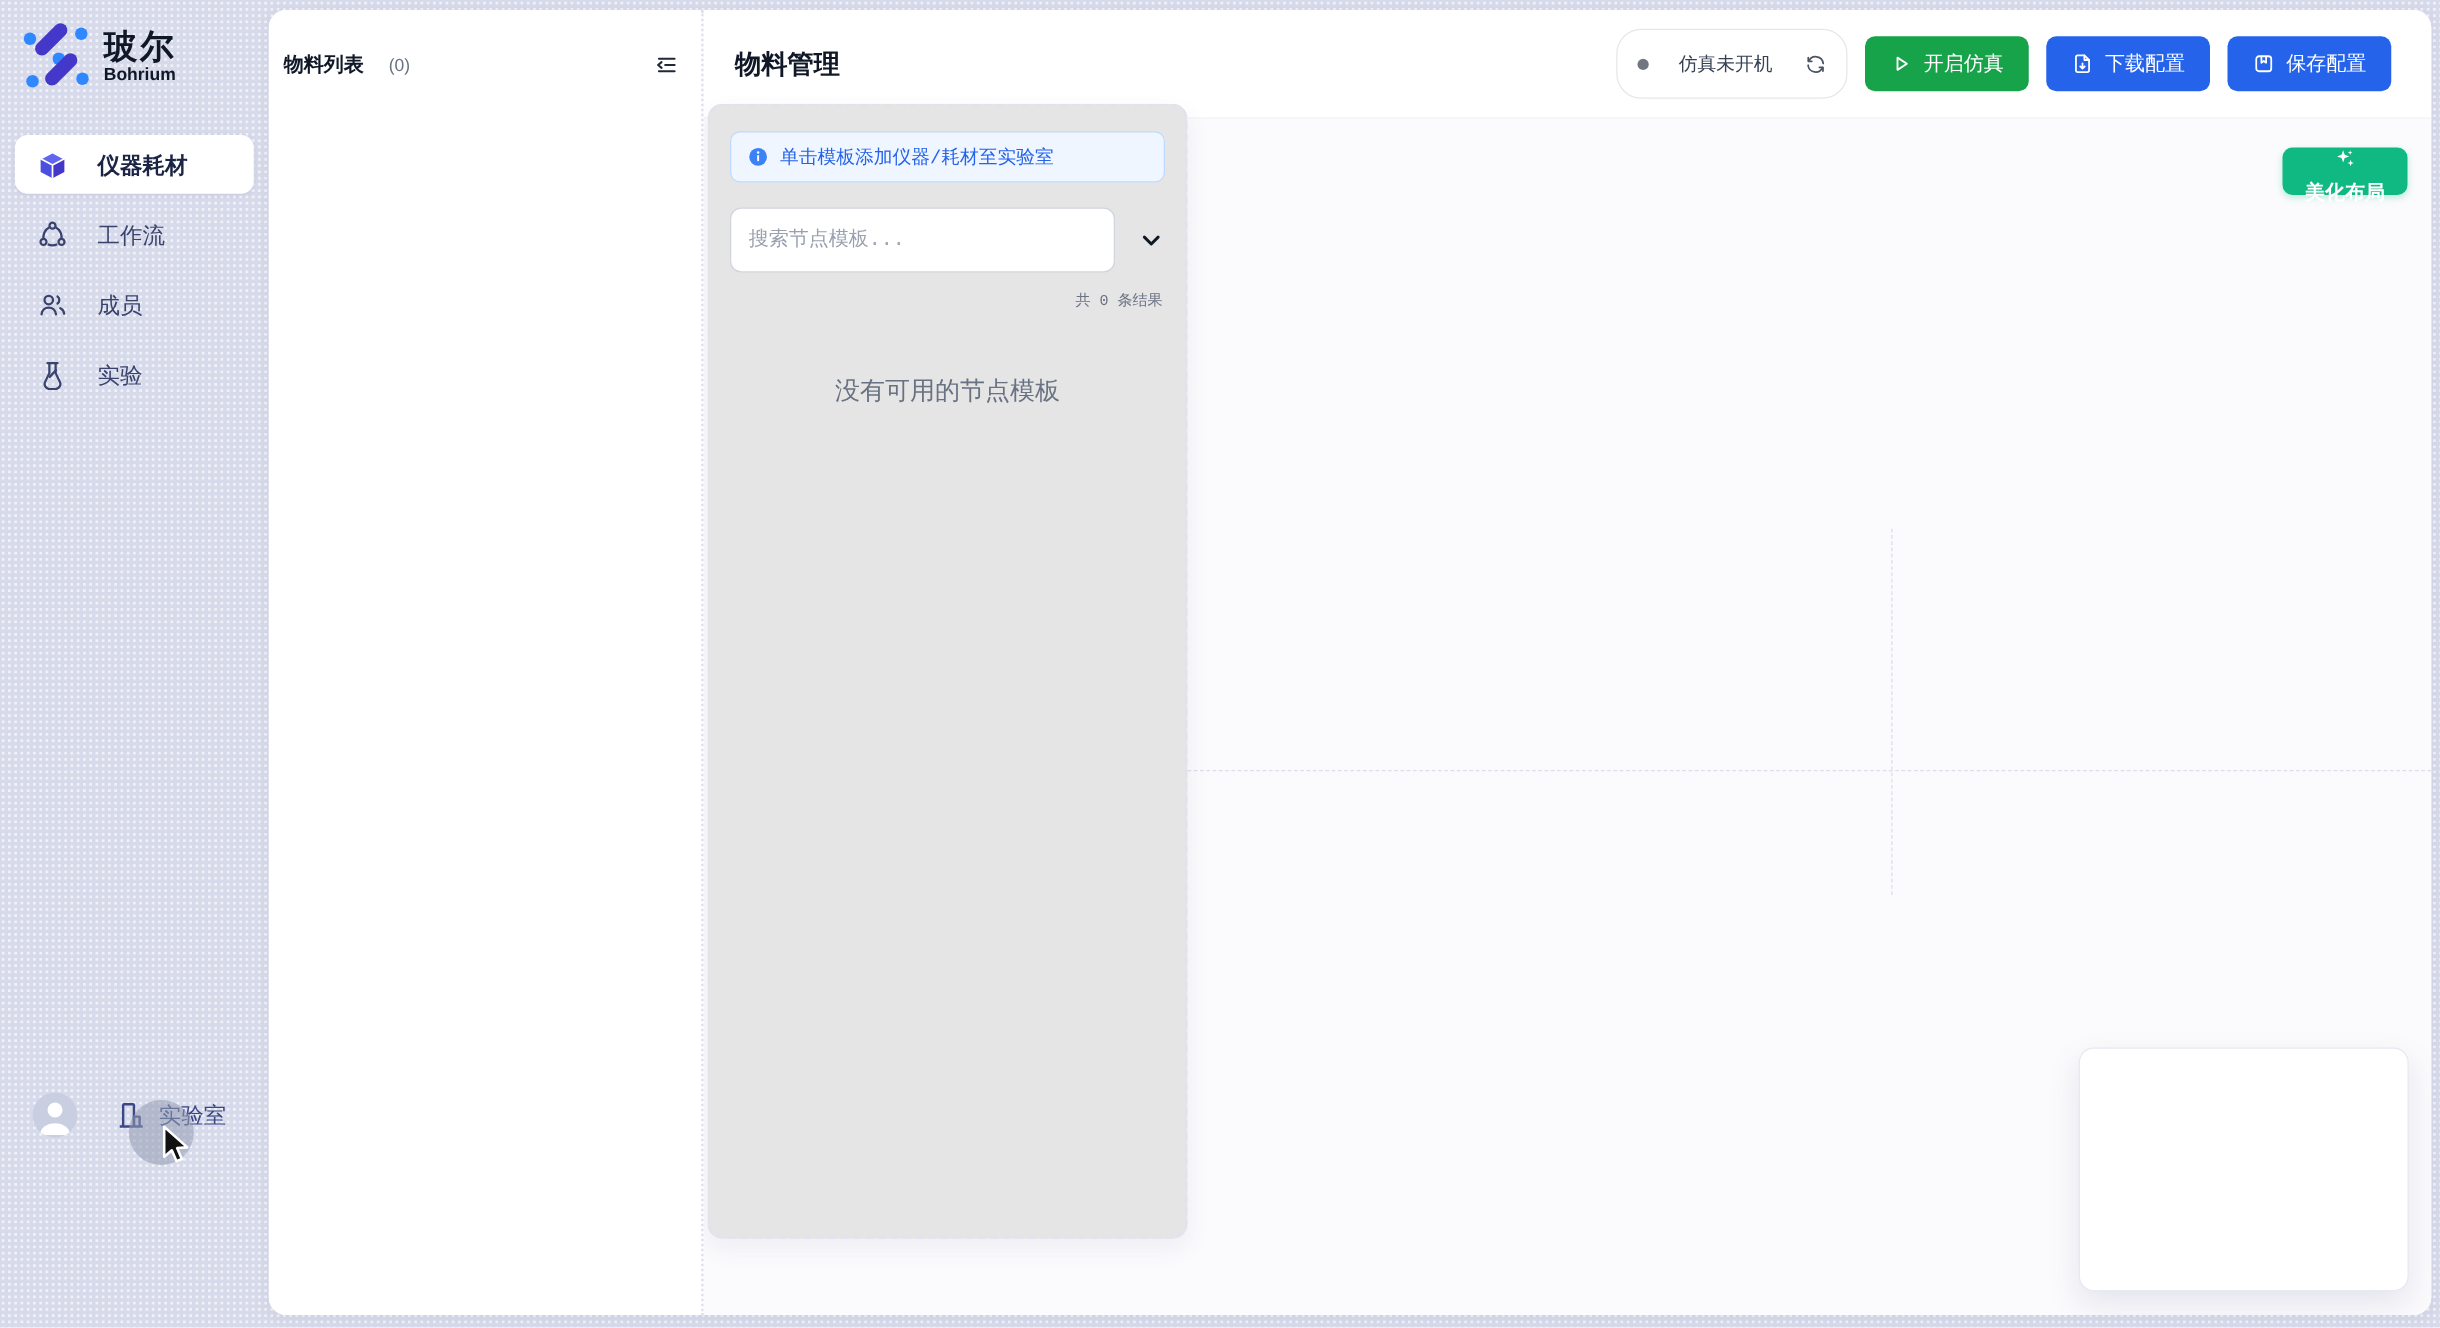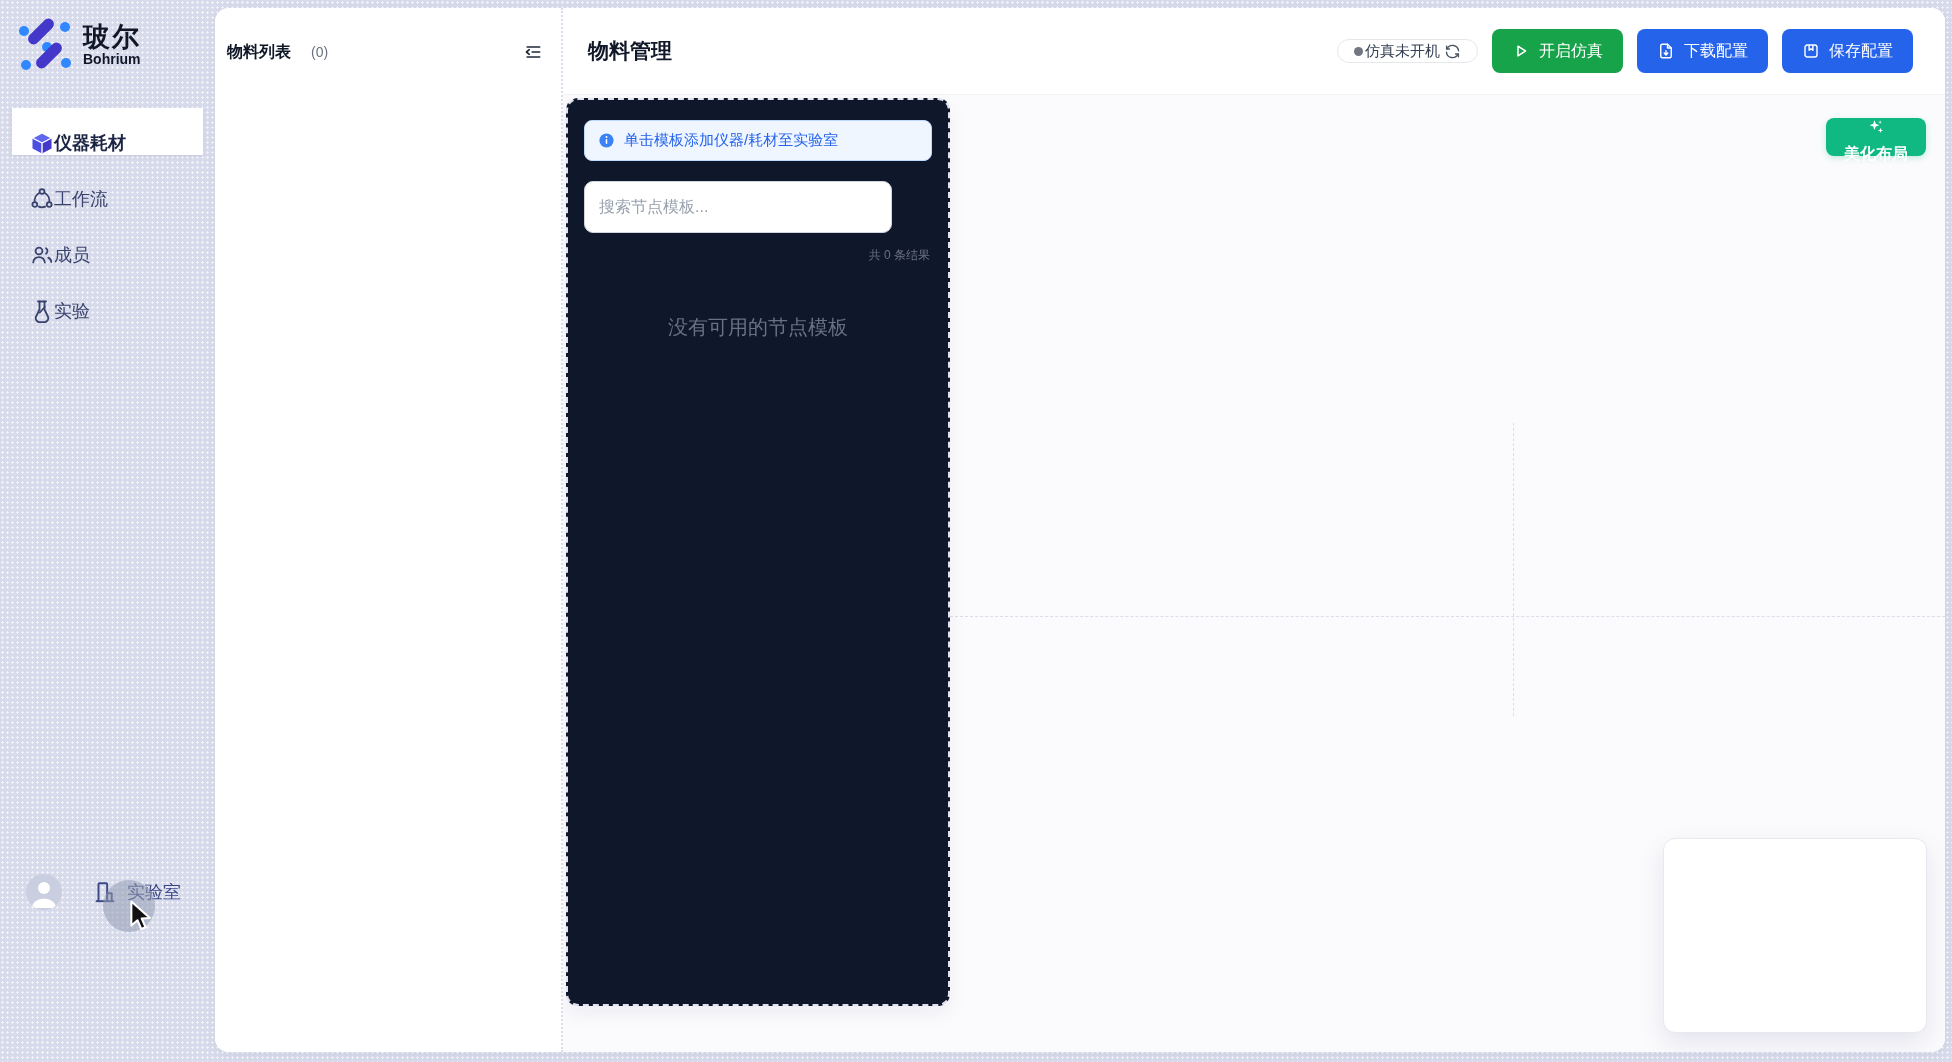--- a/index.html
+++ b/index.html
@@ -17,21 +17,21 @@
   .sidebar { position:absolute; left:0; top:0; width:215px; height:942px; }
   .logo { position:absolute; left:17px; top:18px; display:flex; align-items:center; gap:12px; }
   .logo-mark { width:54px; height:54px; position:relative; flex:0 0 auto; }
   .logo-bar { position:absolute; width:32px; height:11px; border-radius:6px; background:#4338ca; transform:rotate(-45deg); }
   .logo-bar.b1 { left:8px; top:8px; }
   .logo-bar.b2 { left:16px; top:32px; }
   .logo-dot { position:absolute; width:10px; height:10px; border-radius:50%; background:#2f88ff; }
   .logo-text-zh { font-size:27px; font-weight:800; color:#101828; line-height:1.05; letter-spacing:2px; }
   .logo-text-en { font-size:14px; font-weight:700; color:#101828; }
   .nav { position:absolute; left:12px; right:12px; top:108px; display:flex; flex-direction:column; gap:9px; }
-  .nav-item { height:47px; border-radius:0; display:flex; align-items:flex-end; padding-left:18px;
+  .nav-item { height:47px; border-radius:10px; display:flex; align-items:center; gap:24px; padding-left:18px;
               color:#39436e; font-size:18px; cursor:pointer; }
   .nav-item .icn { width:24px; height:24px; flex:0 0 auto; display:flex; }
   .nav-item.active { background:#ffffff; box-shadow:0 1px 4px rgba(70,80,140,.12); color:#1c2444; font-weight:700; }
   .sidebar-footer { position:absolute; left:26px; bottom:32px; display:flex; align-items:center; }
   .avatar { width:36px; height:36px; border-radius:50%; background:#c9cee0; position:relative; overflow:hidden; flex:0 0 auto; }
   .lab-chip { display:flex; align-items:center; gap:9px; margin-left:30px; color:#3b4886; font-size:18px; cursor:pointer; }
   .ripple { position:absolute; left:103px; top:880px; width:52px; height:52px; border-radius:50%; background:rgba(148,156,178,.55); }
   .cursor { position:absolute; left:128px; top:900px; z-index:50; }
 
   
@@ -44,36 +44,36 @@
   .list-title-row { display:flex; align-items:baseline; gap:20px; }
   .list-title { font-size:16px; font-weight:700; color:#101828; }
   .list-count { font-size:14px; color:#6a7282; }
   .icon-btn { width:24px; height:24px; display:flex; align-items:center; justify-content:center; cursor:pointer; background:none; border:none; }
 
   .main { flex:1; position:relative; background:#fbfbfd; border-radius:0 14px 14px 0; overflow:hidden; }
   .main-header { height:87px; background:#fff; border-bottom:1px solid #f1f1f6; display:flex; align-items:center;
                  justify-content:space-between; padding:0 32px 0 25px; }
   .page-title { font-size:21px; font-weight:700; color:#101828; }
   .header-actions { display:flex; align-items:center; gap:14px; }
-  .status-pill { height:24px; border:1px solid #e5e7eb; border-radius:20px; background:#fff; display:flex;
-                 align-items:center; gap:2px; padding:0 16px; font-size:15px; color:#364153; }
+  .status-pill { height:56px; border:1px solid #e5e7eb; border-radius:20px; background:#fff; display:flex;
+                 align-items:center; gap:24px; padding:0 16px; font-size:15px; color:#364153; }
   .status-dot { width:9px; height:9px; border-radius:50%; background:#717680; }
   .refresh-btn { background:none; border:none; display:flex; cursor:pointer; padding:0; margin-left:2px; }
   .btn { height:44px; border:none; border-radius:8px; color:#fff; font-size:16px; font-weight:500;
          display:flex; align-items:center; gap:9px; padding:0 20px; cursor:pointer; font-family:inherit; }
   .btn-green { background:#16a34a; }
   .btn-blue  { background:#2563eb; }
   .beautify-btn { position:absolute; top:110px; right:19px; height:38px; border:none; border-radius:8px;
                   background:#10b981; color:#fff; font-size:16px; font-weight:700; display:flex; align-items:center;
                   gap:8px; padding:0 18px; cursor:pointer; font-family:inherit; box-shadow:0 2px 6px rgba(16,185,129,.25);flex-direction:column; }
 
   
-  .template-panel { position:absolute; left:3px; top:90px; width:384px; height:908px; background:#0f172a;
+  .template-panel { position:absolute; left:3px; top:75px; width:384px; height:908px; background:#e5e5e5;
                     border:2px dashed #e1e2ee; border-radius:12px; padding:20px 16px;
-                    box-shadow:0 8px 18px rgba(90,95,140,.08); }
+                    box-shadow:0 8px 18px rgba(90,95,140,.08);font-family:Liberation Mono, monospace; }
   .hint-banner { background:#eff6ff; border:1px solid #bedbff; border-radius:8px; color:#2563eb; font-size:15px;
                  display:flex; align-items:center; gap:9px; padding:10px 13px; }
   .search-row { margin-top:20px; display:flex; align-items:center; }
   .search-input { width:310px; height:52px; border:1px solid #d1d5dc; border-radius:9px; padding:0 14px;
                   font-size:16px; color:#101828; outline:none; font-family:inherit; background:#fff; }
   .search-input::placeholder { color:#99a1af; }
   .chevron-btn { background:none; border:none; cursor:pointer; margin-left:18px; display:flex; }
   .result-count { margin-top:14px; text-align:right; font-size:12px; color:#6a7282; padding-right:2px; }
   .empty-text { margin-top:50px; text-align:center; font-size:20px; color:#697282; }
 

